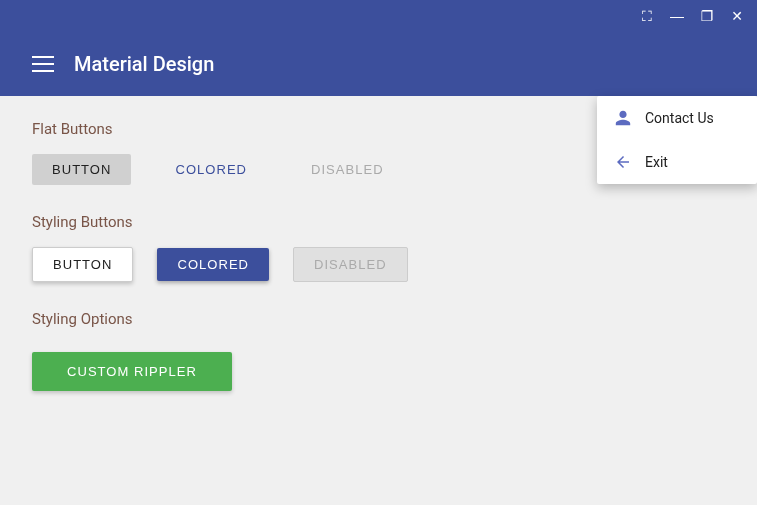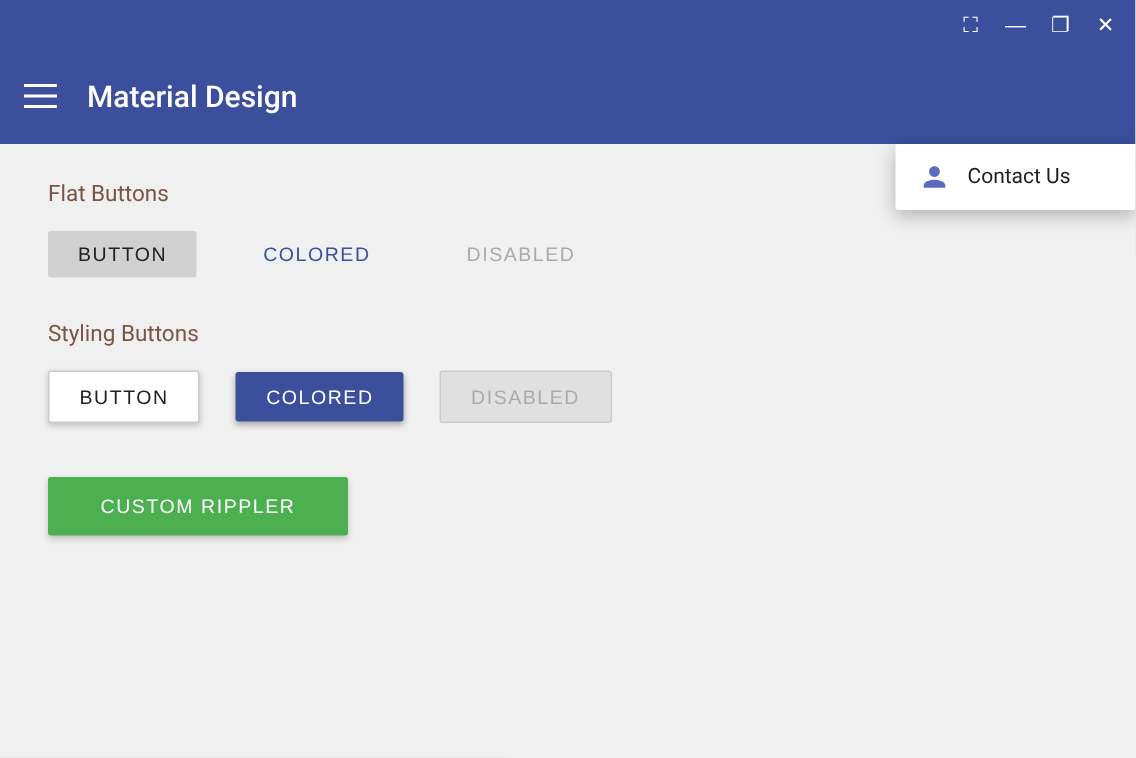--- a/index.html
+++ b/index.html
@@ -40,21 +40,21 @@
       border: none;
       background: transparent;
     }
 
     
     .app-bar {
       background: #3c4f9c;
       height: 64px;
       display: flex;
       align-items: center;
-      padding: 0 16px;
+      padding: 0 32px;
       flex-shrink: 0;
       position: relative;
       z-index: 10;
     }
     .hamburger {
       display: flex;
       flex-direction: column;
       gap: 5px;
       cursor: pointer;
       margin-right: 20px;
@@ -247,20 +247,28 @@
 
   <div class="dropdown-menu" style="top: 64px; right: 0; margin-left: 36px;">
     <div class="dropdown-menu-item">
       <span class="menu-icon">
         <svg width="18" height="18" viewBox="0 0 24 24" fill="#5c6bc0">
           <path d="M12 12c2.7 0 4.8-2.1 4.8-4.8S14.7 2.4 12 2.4 7.2 4.5 7.2 7.2 9.3 12 12 12zm0 2.4c-3.2 0-9.6 1.6-9.6 4.8v2.4h19.2v-2.4c0-3.2-6.4-4.8-9.6-4.8z"></path>
         </svg>
       </span>
       <span>Contact Us</span>
     </div>
+    <div class="dropdown-menu-item">
+      <span class="menu-icon">
+        <svg width="18" height="18" viewBox="0 0 24 24" fill="#5c6bc0">
+          <path d="M20 11H7.83l5.59-5.59L12 4l-8 8 8 8 1.41-1.41L7.83 13H20v-2z"></path>
+        </svg>
+      </span>
+      <span>Exit</span>
+    </div>
   </div>
 </div>
 
 <div class="main-content">
 
   <div>
     <p class="section-label">Flat Buttons</p>
     <div class="button-row">
       <button class="flat-btn-default">BUTTON</button>
       <button class="flat-btn-colored">COLORED</button>
@@ -271,18 +279,19 @@
   <div>
     <p class="section-label">Styling Buttons</p>
     <div class="button-row">
       <button class="raised-btn-default">BUTTON</button>
       <button class="raised-btn-colored">COLORED</button>
       <button class="raised-btn-disabled" disabled="">DISABLED</button>
     </div>
   </div>
 
   <div>
+    <p class="section-label">Styling Options</p>
     <div class="button-row">
       <button class="custom-rippler-btn">CUSTOM RIPPLER</button>
     </div>
   </div>
 
 </div>
 
 </body></html>

